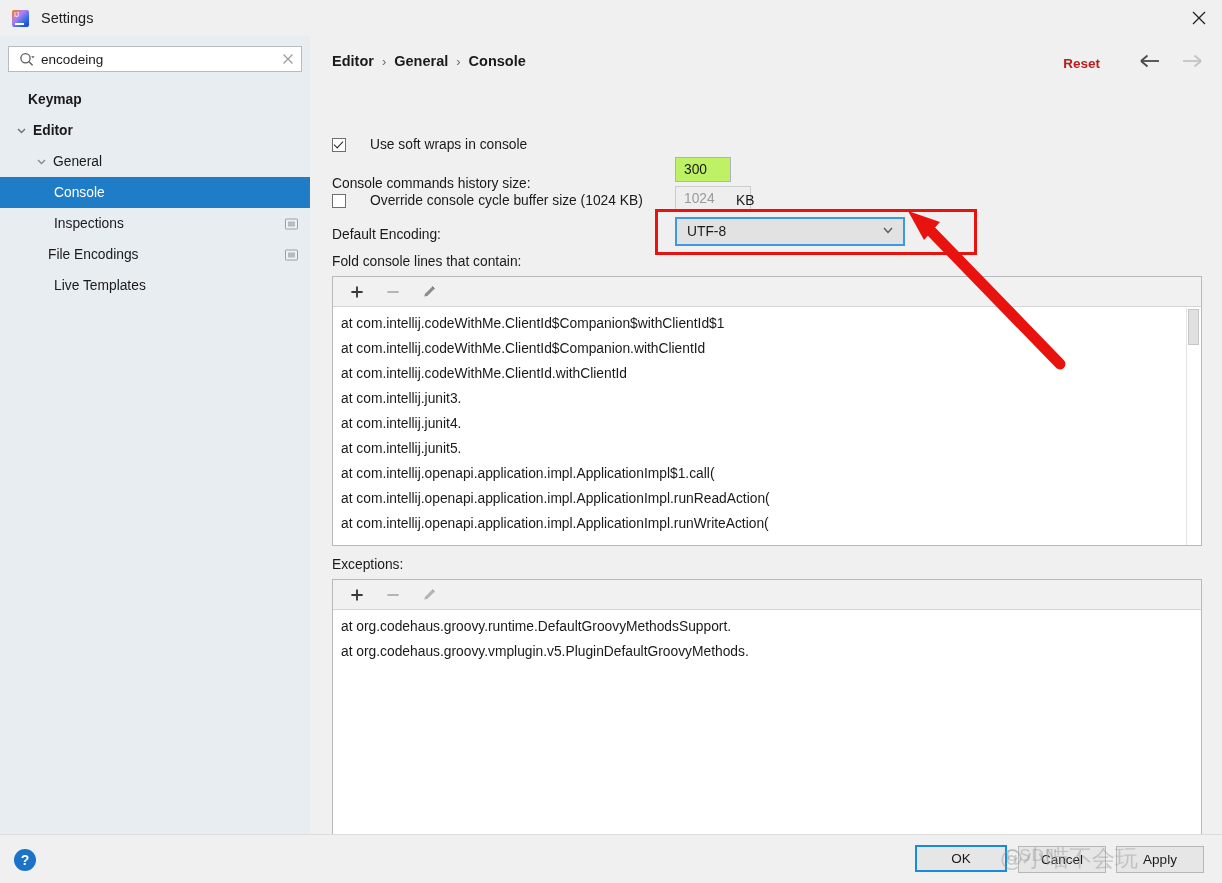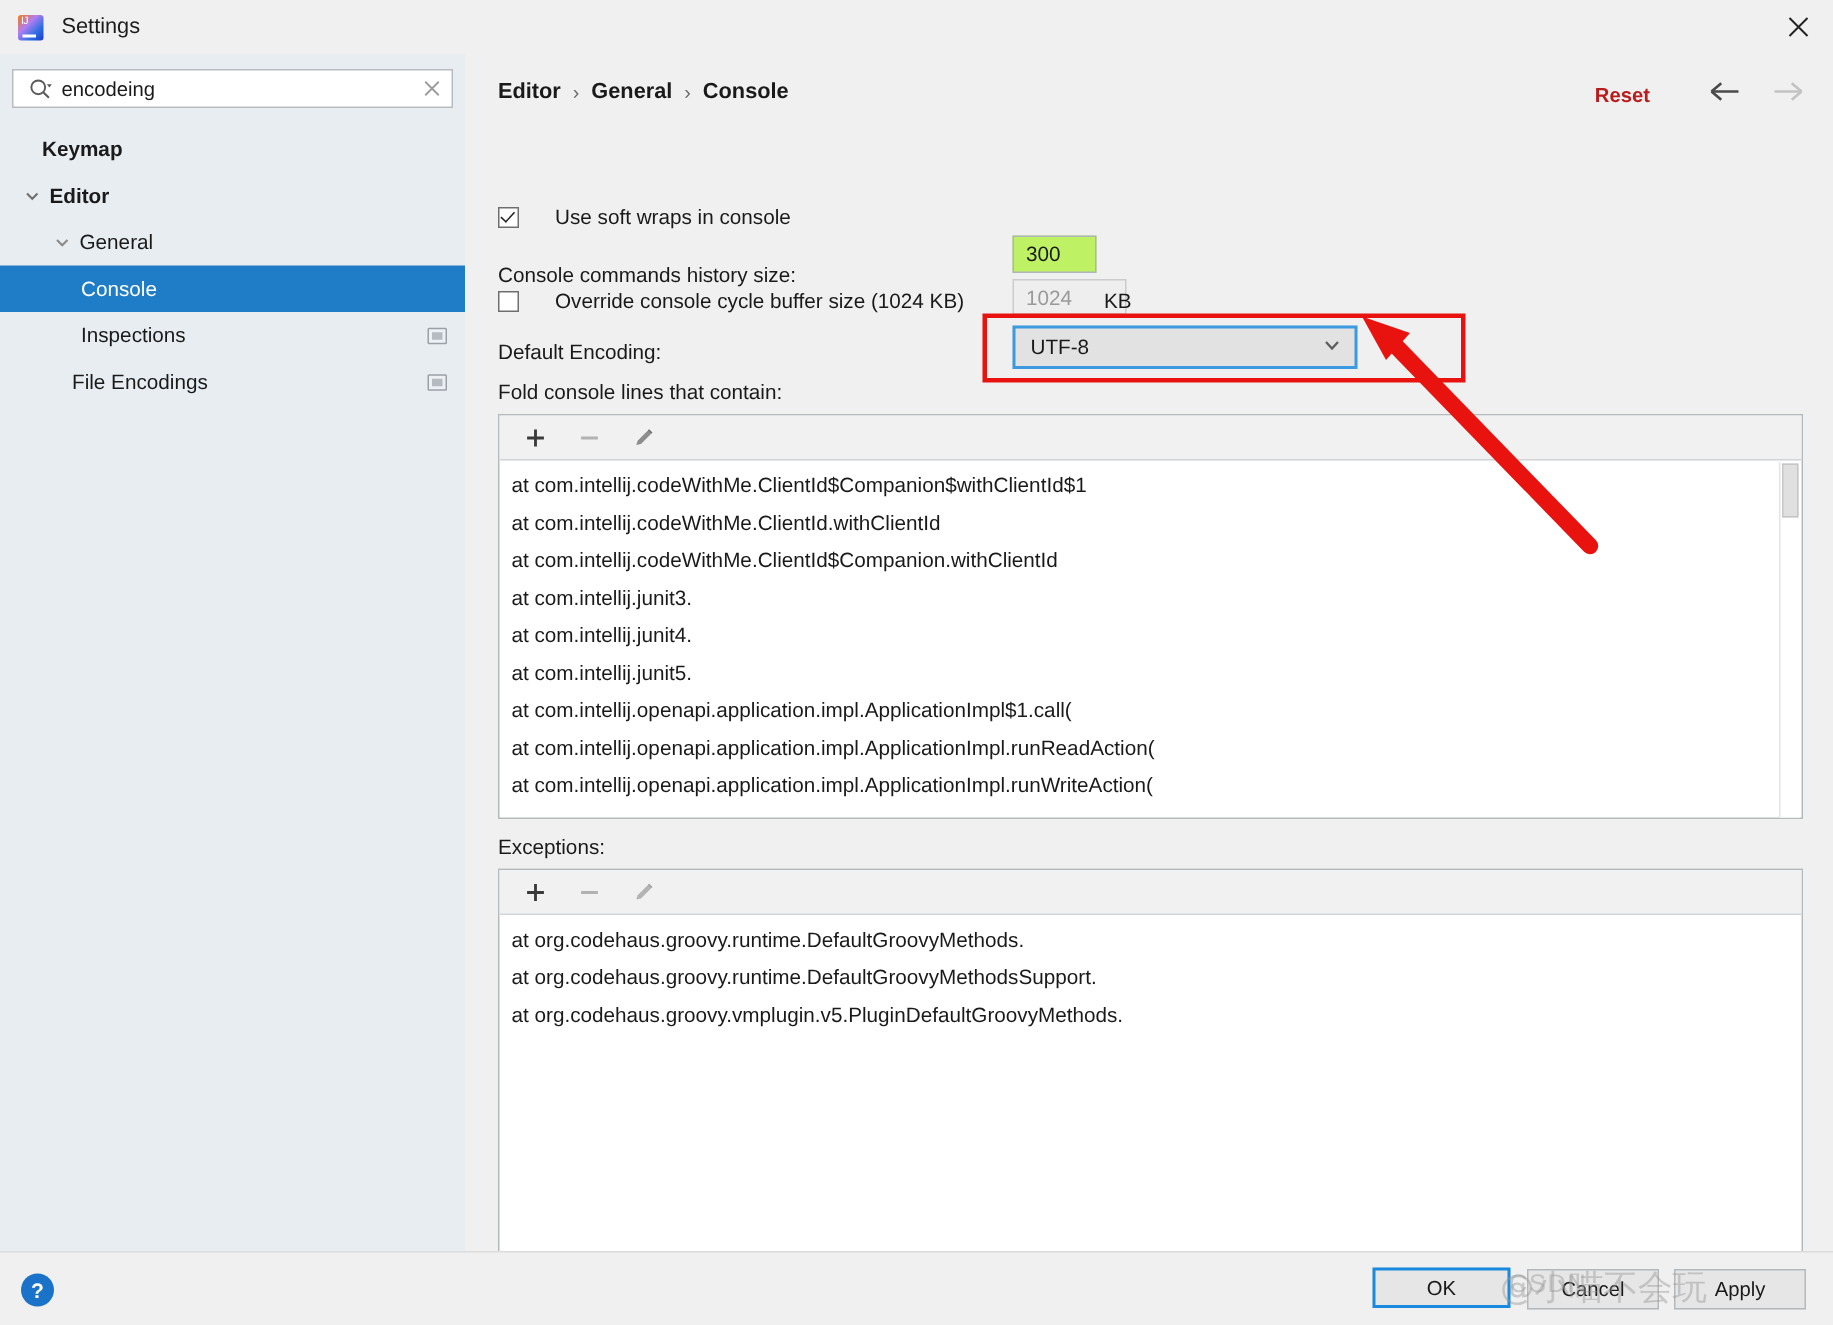--- a/index.html
+++ b/index.html
@@ -436,20 +436,23 @@
     <div class="tree-row" style="padding-left:54px;">
       <span class="label">Inspections</span>
       <span class="badge"></span>
     </div>
 
     <div class="tree-row" style="padding-left:48px;">
       <span class="label">File Encodings</span>
       <span class="badge"></span>
     </div>
 
+    <div class="tree-row" style="padding-left:54px;">
+      <span class="label">Live Templates</span>
+    </div>
   </div>
 </div>
 
 <div class="right-panel">
 
   <div class="breadcrumb">
     <span class="crumb">Editor</span>
     <span class="sep">›</span>
     <span class="crumb">General</span>
     <span class="sep">›</span>
@@ -518,22 +521,22 @@
         </span>
         <span class="tb-btn">
           <svg width="17" height="17" viewBox="0 0 17 17" aria-hidden="true">
             <path d="M3.2 13.6 L4.1 10.8 L11.4 3.5 L13.6 5.7 L6.3 13 Z" fill="#8d8d8d"></path>
             <path d="M11.4 3.5 L13.6 5.7" stroke="#6d6d6d" stroke-width="1"></path>
           </svg>
         </span>
       </div>
       <div class="list-items">
         <div class="list-item">at com.intellij.codeWithMe.ClientId$Companion$withClientId$1</div>
+        <div class="list-item">at com.intellij.codeWithMe.ClientId$Companion.withClientId</div>
         <div class="list-item">at com.intellij.codeWithMe.ClientId.withClientId</div>
-        <div class="list-item">at com.intellij.codeWithMe.ClientId$Companion.withClientId</div>
         <div class="list-item">at com.intellij.junit3.</div>
         <div class="list-item">at com.intellij.junit4.</div>
         <div class="list-item">at com.intellij.junit5.</div>
         <div class="list-item">at com.intellij.openapi.application.impl.ApplicationImpl$1.call(</div>
         <div class="list-item">at com.intellij.openapi.application.impl.ApplicationImpl.runReadAction(</div>
         <div class="list-item">at com.intellij.openapi.application.impl.ApplicationImpl.runWriteAction(</div>
       </div>
       <div class="vscroll" style="height:238px;">
         <div class="thumb"></div>
       </div>
@@ -554,21 +557,20 @@
           </svg>
         </span>
         <span class="tb-btn">
           <svg width="17" height="17" viewBox="0 0 17 17" aria-hidden="true">
             <path d="M3.2 13.6 L4.1 10.8 L11.4 3.5 L13.6 5.7 L6.3 13 Z" fill="#b4b4b4"></path>
             <path d="M11.4 3.5 L13.6 5.7" stroke="#9d9d9d" stroke-width="1"></path>
           </svg>
         </span>
       </div>
       <div class="list-items">
-        <div class="list-item">at org.codehaus.groovy.runtime.DefaultGroovyMethods.</div>
         <div class="list-item">at org.codehaus.groovy.runtime.DefaultGroovyMethodsSupport.</div>
         <div class="list-item">at org.codehaus.groovy.vmplugin.v5.PluginDefaultGroovyMethods.</div>
       </div>
     </div>
 
   </div>
 </div>
 
 <svg class="annot-arrow" viewBox="0 0 1222 883">
   <g>

